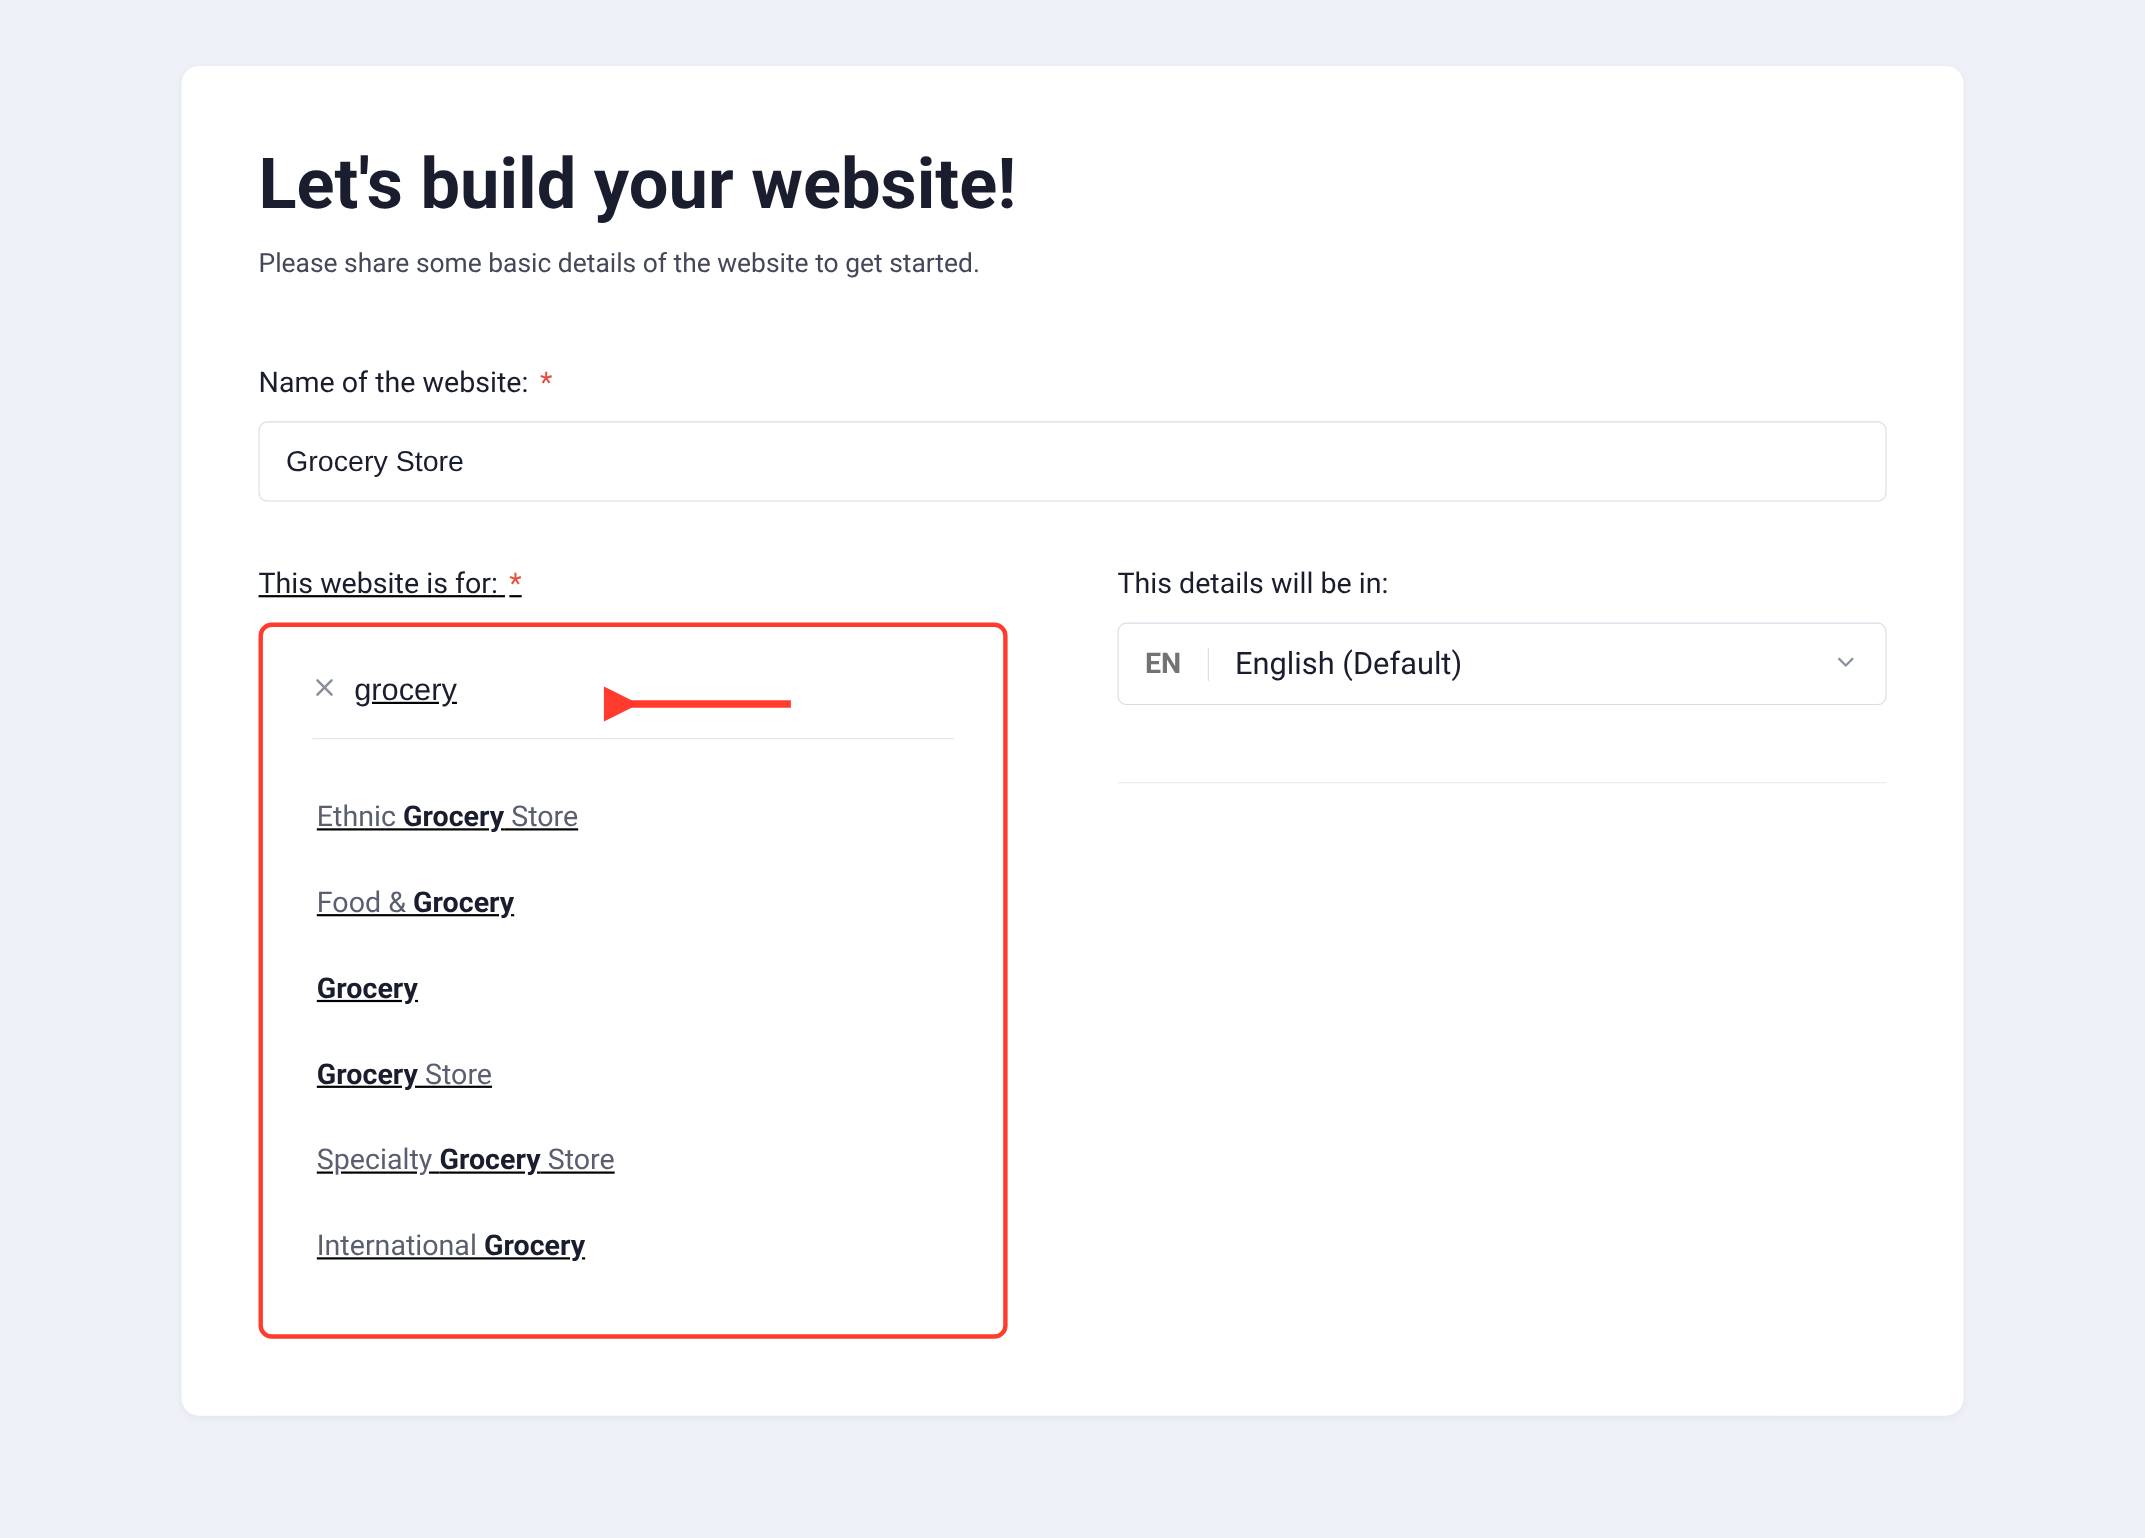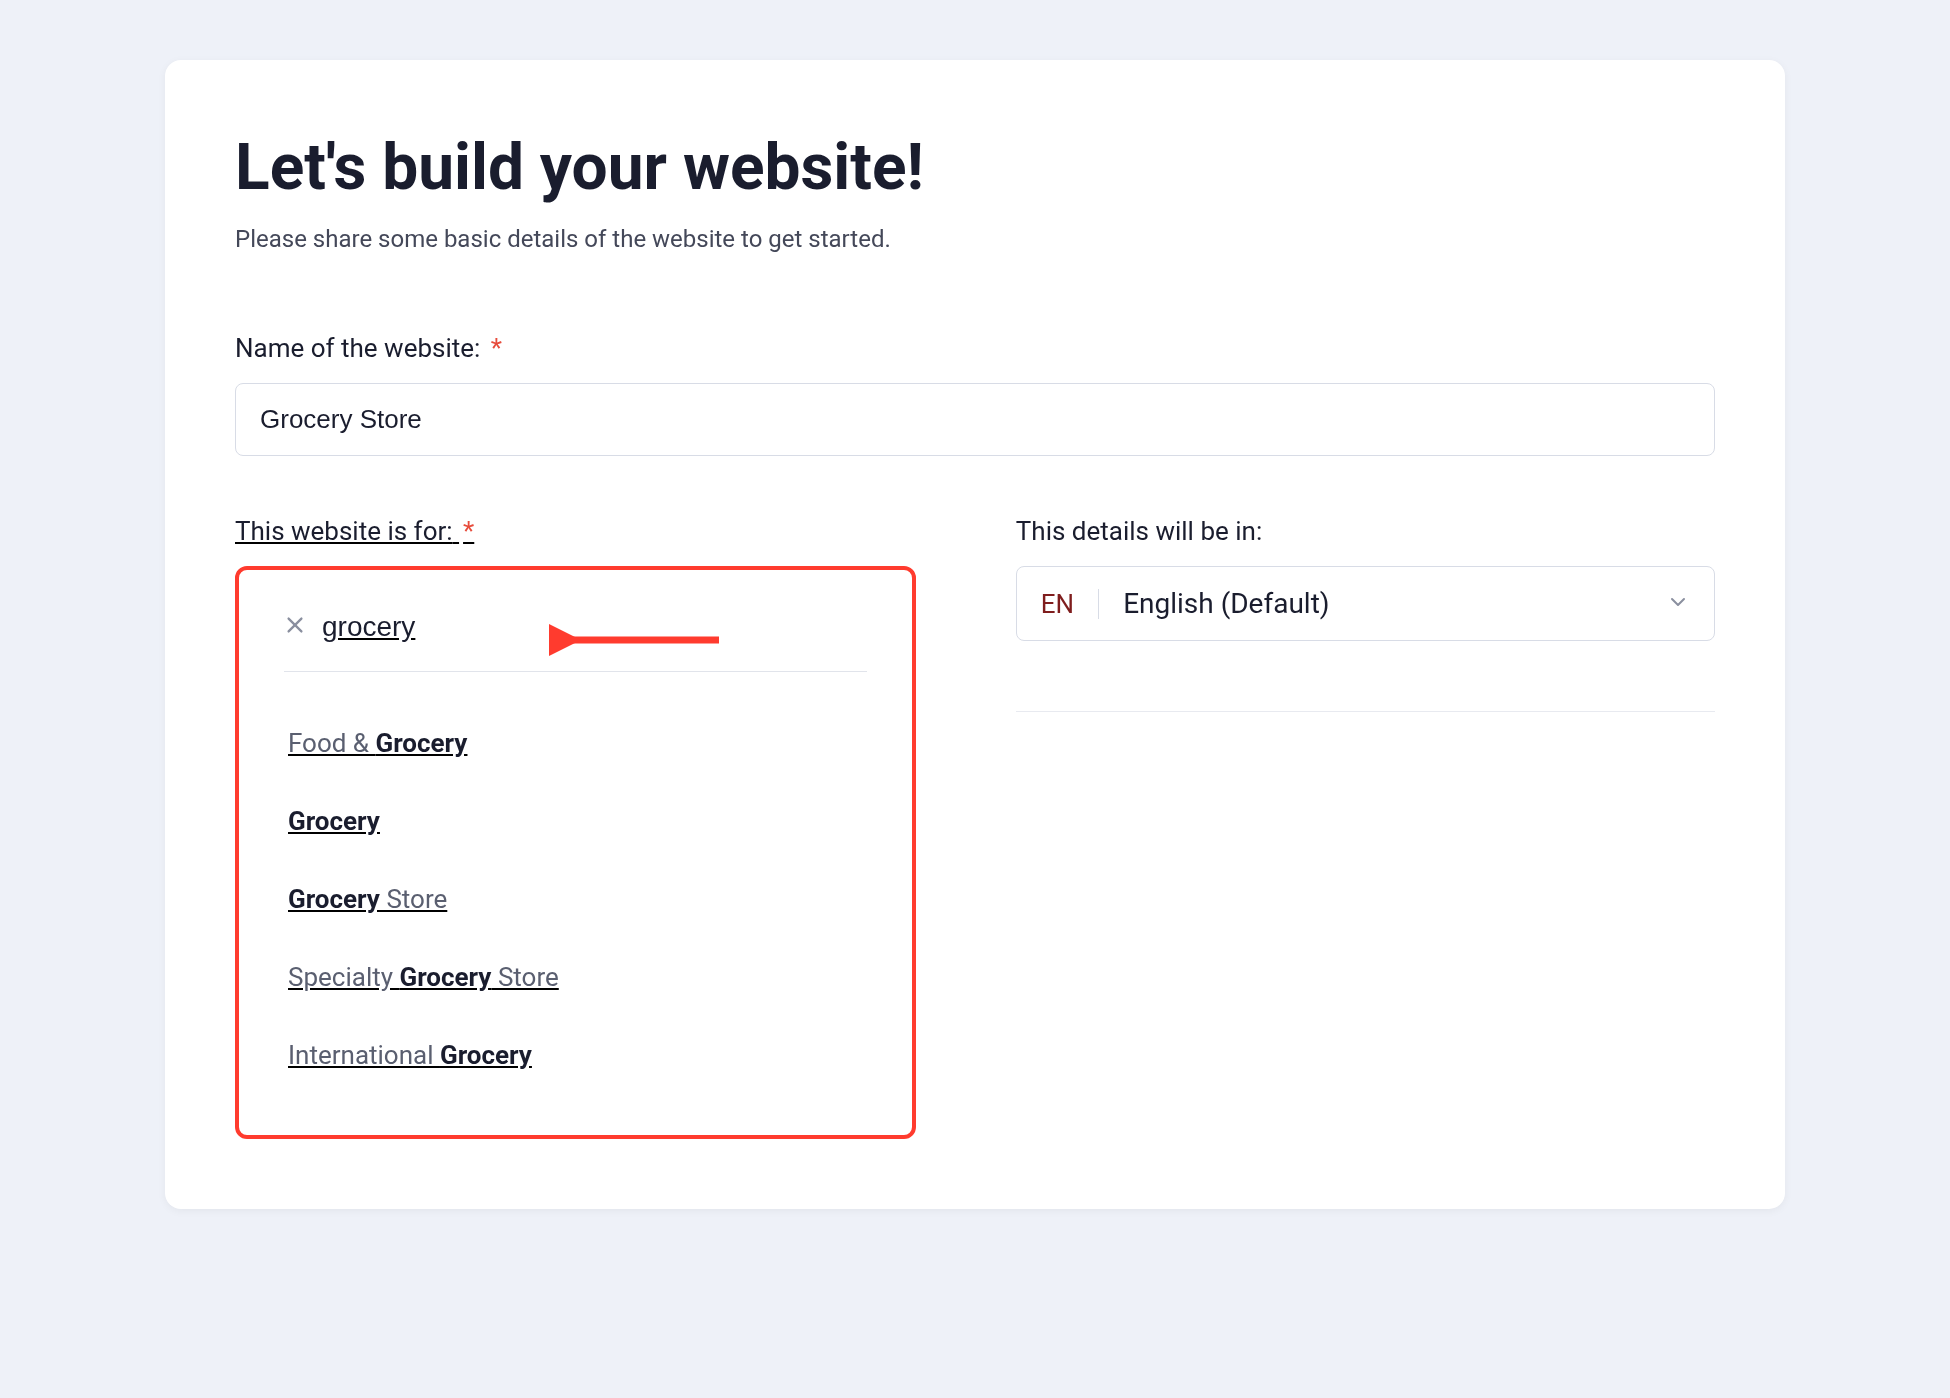--- a/index.html
+++ b/index.html
@@ -86,22 +86,22 @@
       justify-content: space-between;
     }
     
     .language-left {
       display: flex;
       align-items: center;
     }
     
     .lang-code {
       font-size: 26px;
-      font-weight: 400;
-      color: #7f1d1d;
+      font-weight: 700;
+      color: #737373;
       padding-right: 24px;
       border-right: 1px solid #d8dce6;
       margin-right: 24px;
     }
     
     .lang-name {
       font-size: 28px;
       color: #1a1d2e;
     }
     
@@ -223,20 +223,23 @@
               <marker id="arrowhead" markerWidth="12" markerHeight="12" refX="2" refY="6" orient="auto">
                 <polygon points="12 0, 0 6, 12 12" fill="#ff3b2e"></polygon>
               </marker>
             </defs>
             <line x1="170" y1="18" x2="18" y2="18" stroke="#ff3b2e" stroke-width="7" marker-end="url(#arrowhead)"></line>
           </svg>
         </div>
 
         <div class="dropdown-list">
           <div class="dropdown-item">
+            <span>Ethnic </span><strong>Grocery</strong><span> Store</span>
+          </div>
+          <div class="dropdown-item">
             <span>Food &amp; </span><strong>Grocery</strong><span></span>
           </div>
           <div class="dropdown-item">
             <span></span><strong>Grocery</strong><span></span>
           </div>
           <div class="dropdown-item">
             <span></span><strong>Grocery</strong><span> Store</span>
           </div>
           <div class="dropdown-item">
             <span>Specialty </span><strong>Grocery</strong><span> Store</span>

